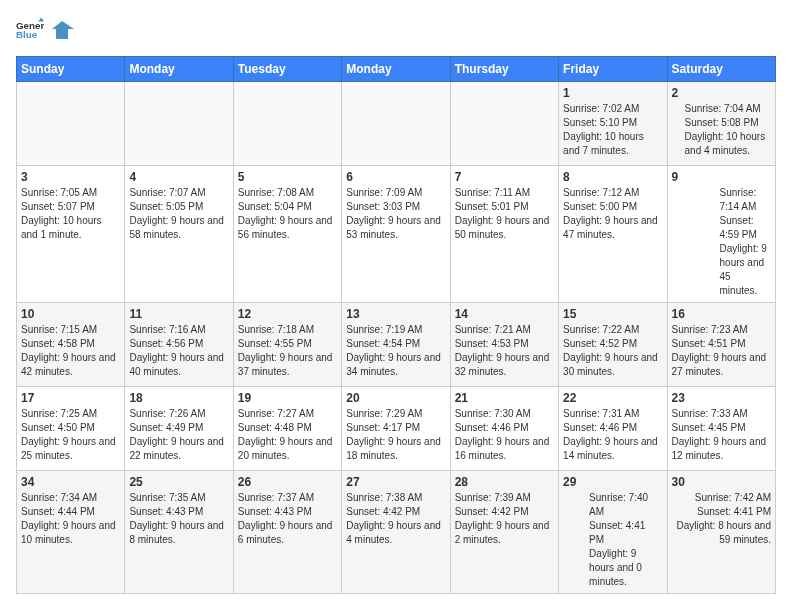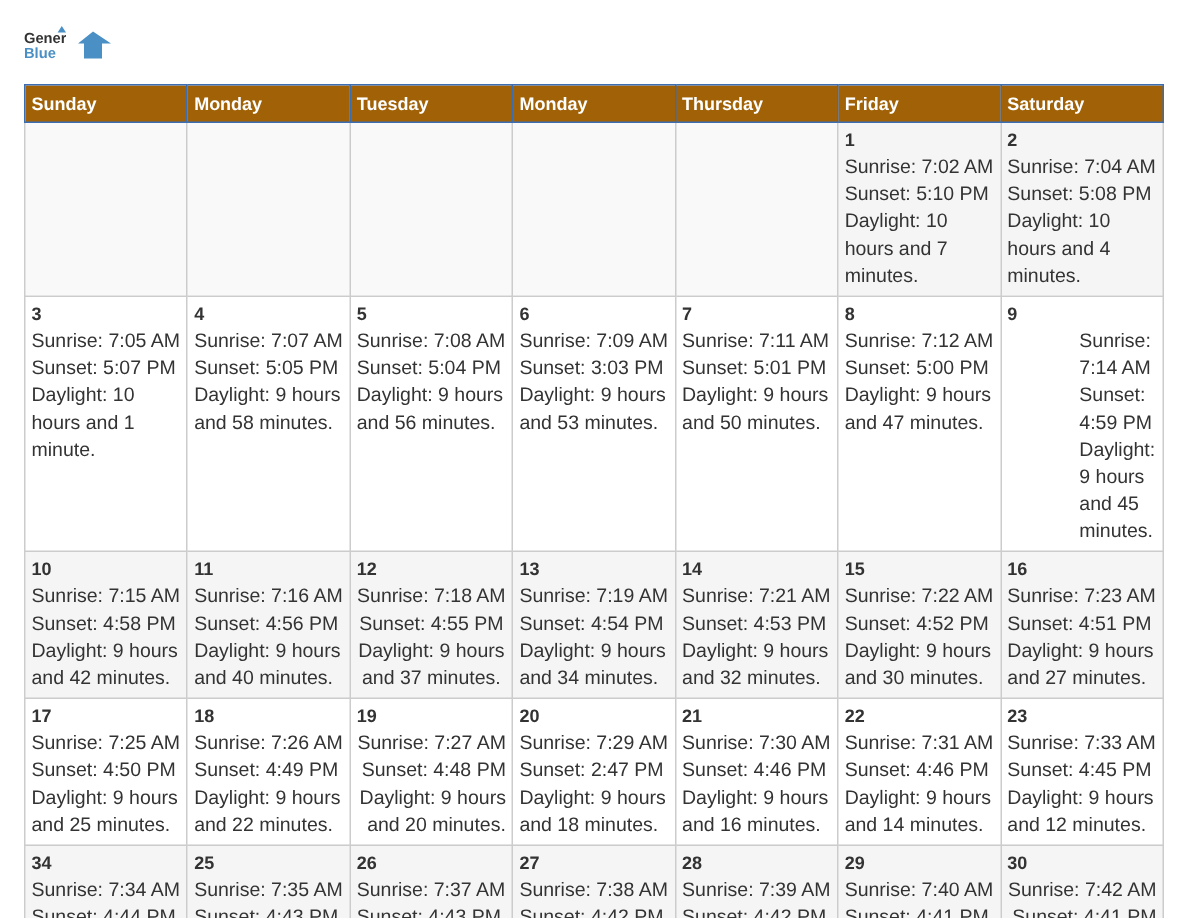--- a/index.html
+++ b/index.html
@@ -41,21 +41,21 @@
     .location {
       font-size: 15px;
       color: #555;
     }
     table {
       width: 100%;
       border-collapse: collapse;
       table-layout: fixed;
     }
     thead th {
-      background-color: #a16207;
+      background-color: #3b82f6;
       color: #fff;
       font-size: 12px;
       font-weight: bold;
       padding: 5px 4px;
       text-align: left;
       border: 1px solid #3a6db1;
     }
     tbody td {
       vertical-align: top;
       border: 1px solid #ccc;
@@ -68,21 +68,21 @@
     tbody tr:nth-child(odd) td {
       background: #f5f5f5;
     }
     .day-num {
       font-size: 12px;
       font-weight: bold;
       display: block;
       margin-bottom: 2px;
     }
     .day-info {
-      font-size: 13px;
+      font-size: 10px;
       line-height: 1.4;
       color: #333;
     }
     .empty-cell {
       background: #f9f9f9 !important;
     }
   </style>
 </head>
 <body>
 
@@ -128,21 +128,21 @@
           <td class="empty-cell"></td>
           <td class="empty-cell"></td>
           <td>
             <span class="day-num">1</span>
             <div class="day-info" style="white-space: pre-line;">Sunrise: 7:02 AM
 Sunset: 5:10 PM
 Daylight: 10 hours and 7 minutes.</div>
           </td>
           <td>
             <span class="day-num">2</span>
-            <div class="day-info" style="white-space: pre-line;">Sunrise: 7:04 AM
+            <div class="day-info" style="white-space: pre-line; margin-left: 13px;">Sunrise: 7:04 AM
 Sunset: 5:08 PM
 Daylight: 10 hours and 4 minutes.</div>
           </td>
         </tr>
         <tr>
           <td>
             <span class="day-num">3</span>
             <div class="day-info" style="white-space: pre-line;">Sunrise: 7:05 AM
 Sunset: 5:07 PM
 Daylight: 10 hours and 1 minute.</div>
@@ -192,21 +192,21 @@
 Daylight: 9 hours and 42 minutes.</div>
           </td>
           <td>
             <span class="day-num">11</span>
             <div class="day-info" style="white-space: pre-line;">Sunrise: 7:16 AM
 Sunset: 4:56 PM
 Daylight: 9 hours and 40 minutes.</div>
           </td>
           <td>
             <span class="day-num">12</span>
-            <div class="day-info" style="white-space: pre-line; text-align: center;">Sunrise: 7:18 AM
+            <div class="day-info" style="white-space: pre-line;">Sunrise: 7:18 AM
 Sunset: 4:55 PM
 Daylight: 9 hours and 37 minutes.</div>
           </td>
           <td>
             <span class="day-num">13</span>
             <div class="day-info" style="white-space: pre-line;">Sunrise: 7:19 AM
 Sunset: 4:54 PM
 Daylight: 9 hours and 34 minutes.</div>
           </td>
           <td>
@@ -236,28 +236,28 @@
 Daylight: 9 hours and 25 minutes.</div>
           </td>
           <td>
             <span class="day-num">18</span>
             <div class="day-info" style="white-space: pre-line;">Sunrise: 7:26 AM
 Sunset: 4:49 PM
 Daylight: 9 hours and 22 minutes.</div>
           </td>
           <td>
             <span class="day-num">19</span>
-            <div class="day-info" style="white-space: pre-line; text-align: right;">Sunrise: 7:27 AM
+            <div class="day-info" style="white-space: pre-line;">Sunrise: 7:27 AM
 Sunset: 4:48 PM
 Daylight: 9 hours and 20 minutes.</div>
           </td>
           <td>
             <span class="day-num">20</span>
             <div class="day-info" style="white-space: pre-line;">Sunrise: 7:29 AM
-Sunset: 2:47 PM
+Sunset: 4:17 PM
 Daylight: 9 hours and 18 minutes.</div>
           </td>
           <td>
             <span class="day-num">21</span>
             <div class="day-info" style="white-space: pre-line;">Sunrise: 7:30 AM
 Sunset: 4:46 PM
 Daylight: 9 hours and 16 minutes.</div>
           </td>
           <td>
             <span class="day-num">22</span>
@@ -298,21 +298,21 @@
 Daylight: 9 hours and 4 minutes.</div>
           </td>
           <td>
             <span class="day-num">28</span>
             <div class="day-info" style="white-space: pre-line;">Sunrise: 7:39 AM
 Sunset: 4:42 PM
 Daylight: 9 hours and 2 minutes.</div>
           </td>
           <td>
             <span class="day-num">29</span>
-            <div class="day-info" style="white-space: pre-line;">Sunrise: 7:40 AM
+            <div class="day-info" style="white-space: pre-line; margin-left: 26px;">Sunrise: 7:40 AM
 Sunset: 4:41 PM
 Daylight: 9 hours and 0 minutes.</div>
           </td>
           <td>
             <span class="day-num">30</span>
             <div class="day-info" style="white-space: pre-line; text-align: right;">Sunrise: 7:42 AM
 Sunset: 4:41 PM
 Daylight: 8 hours and 59 minutes.</div>
           </td>
         </tr>

